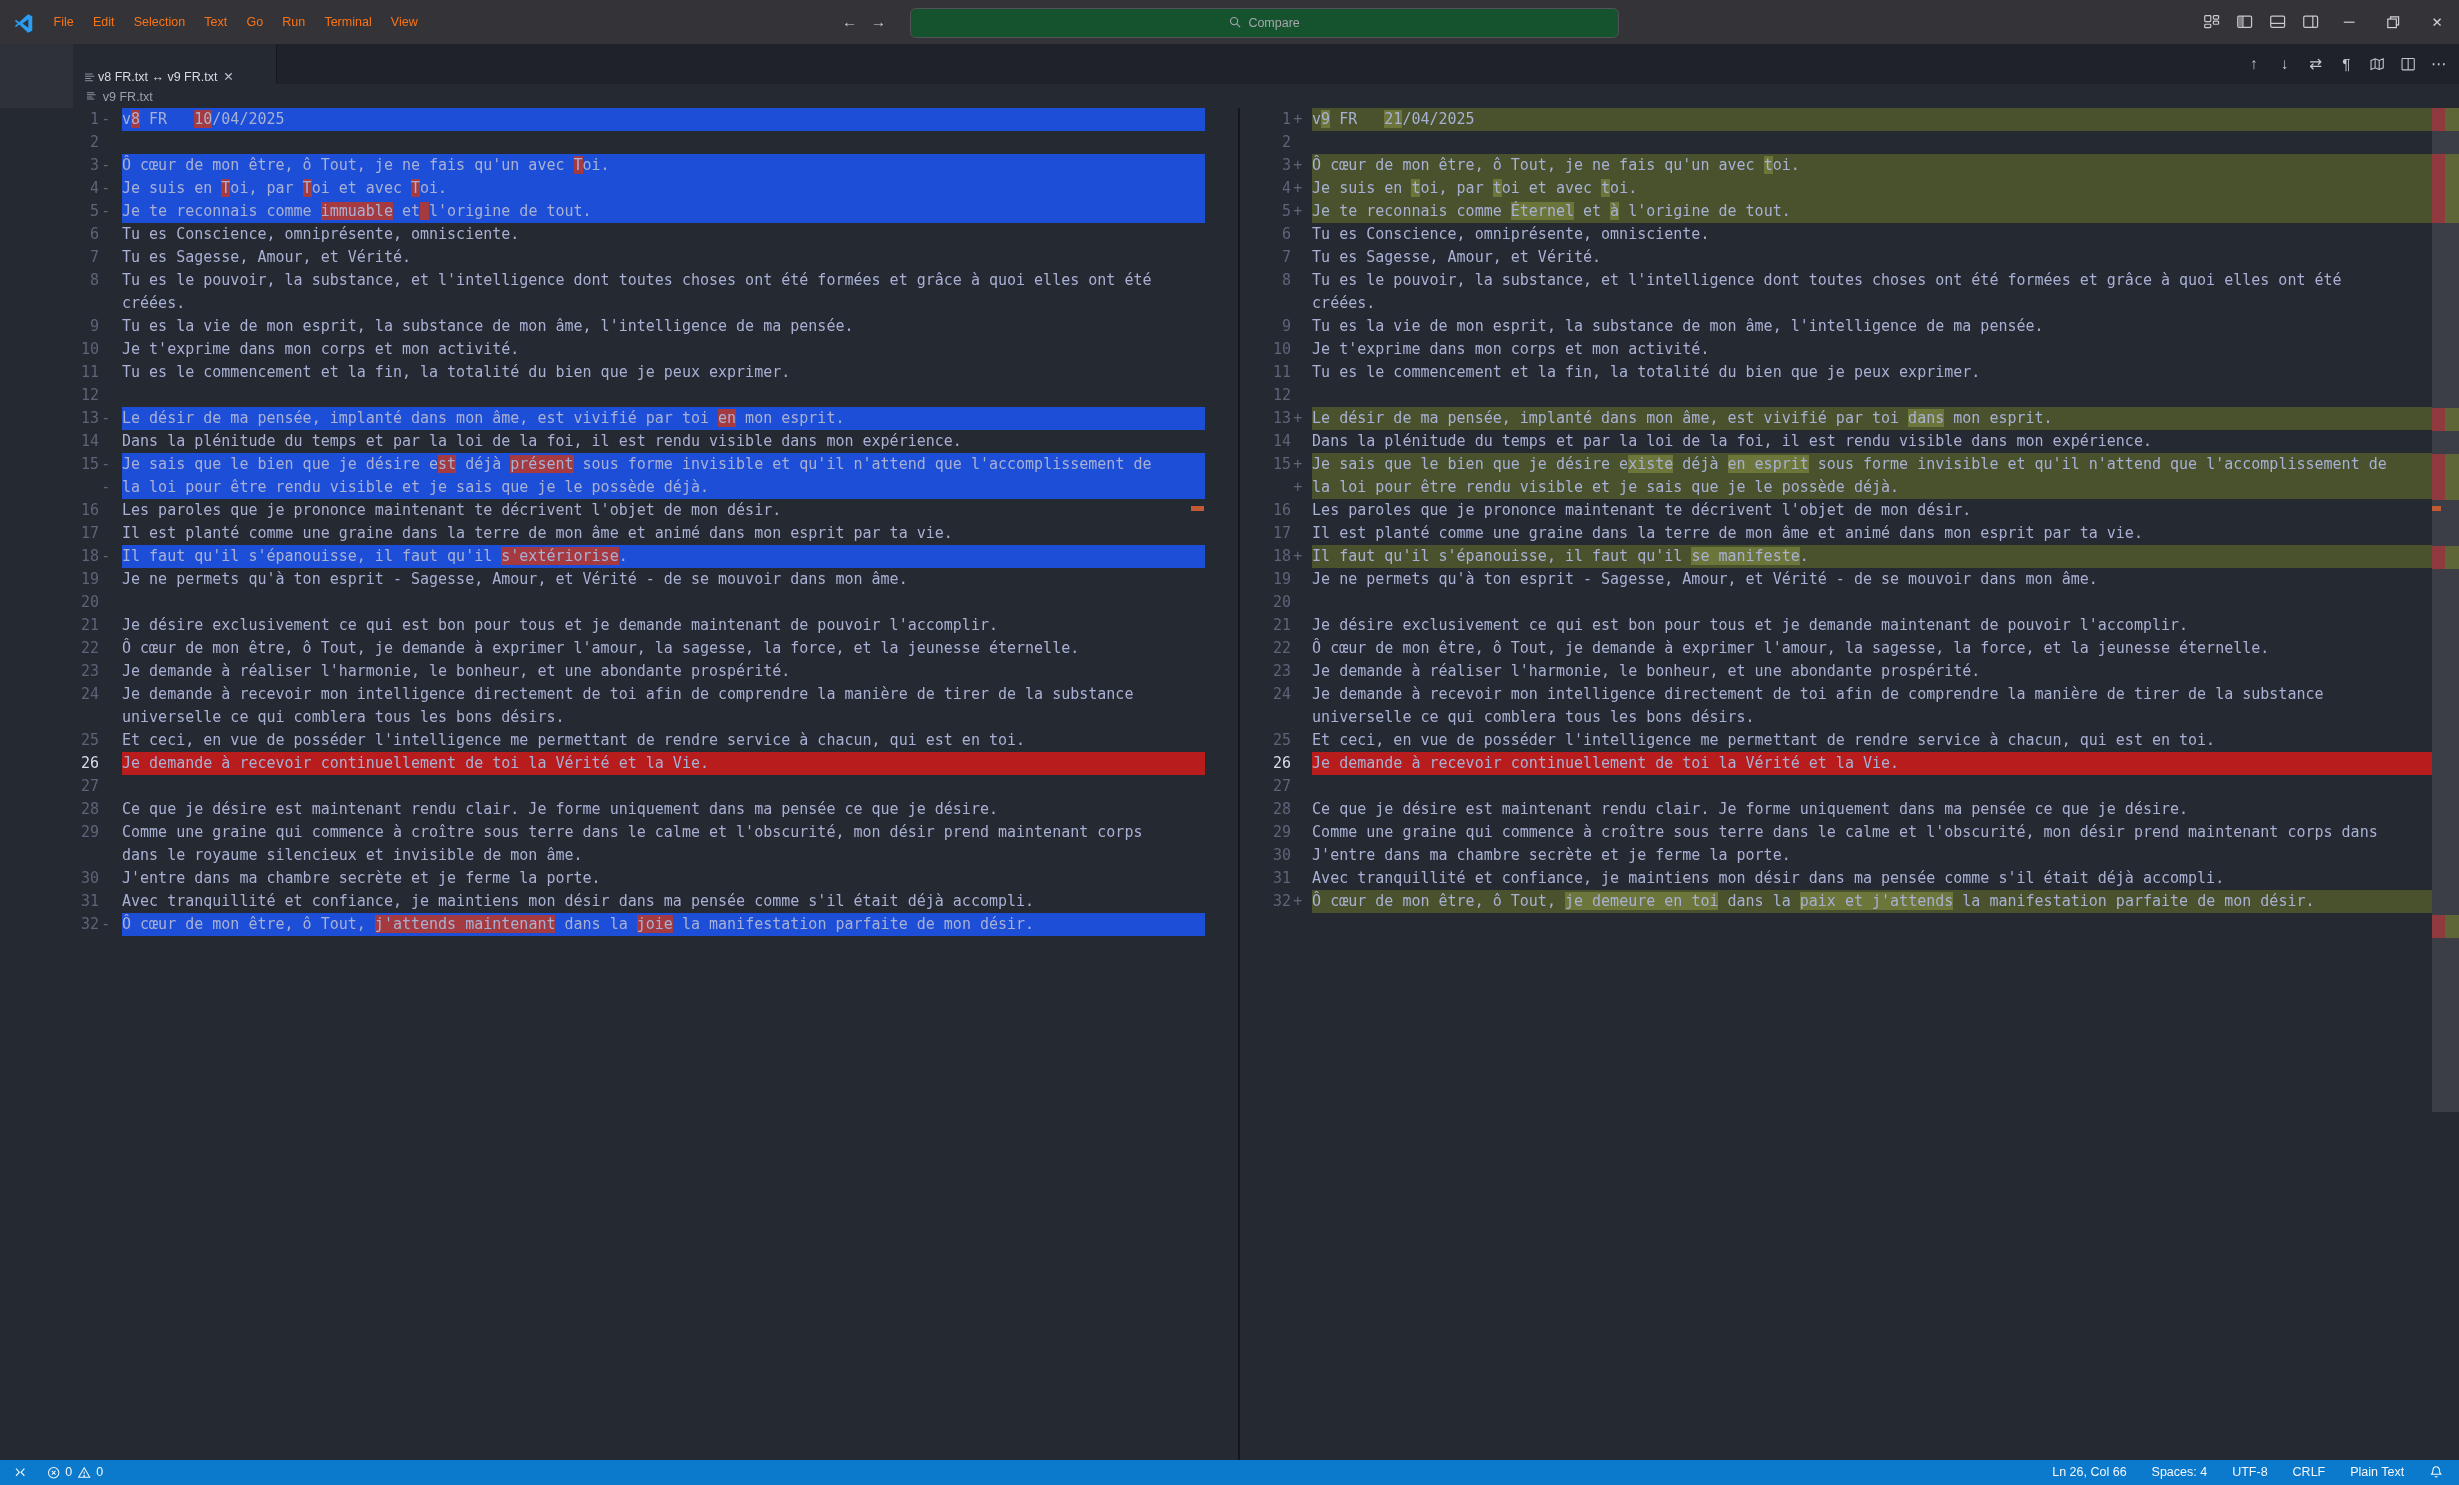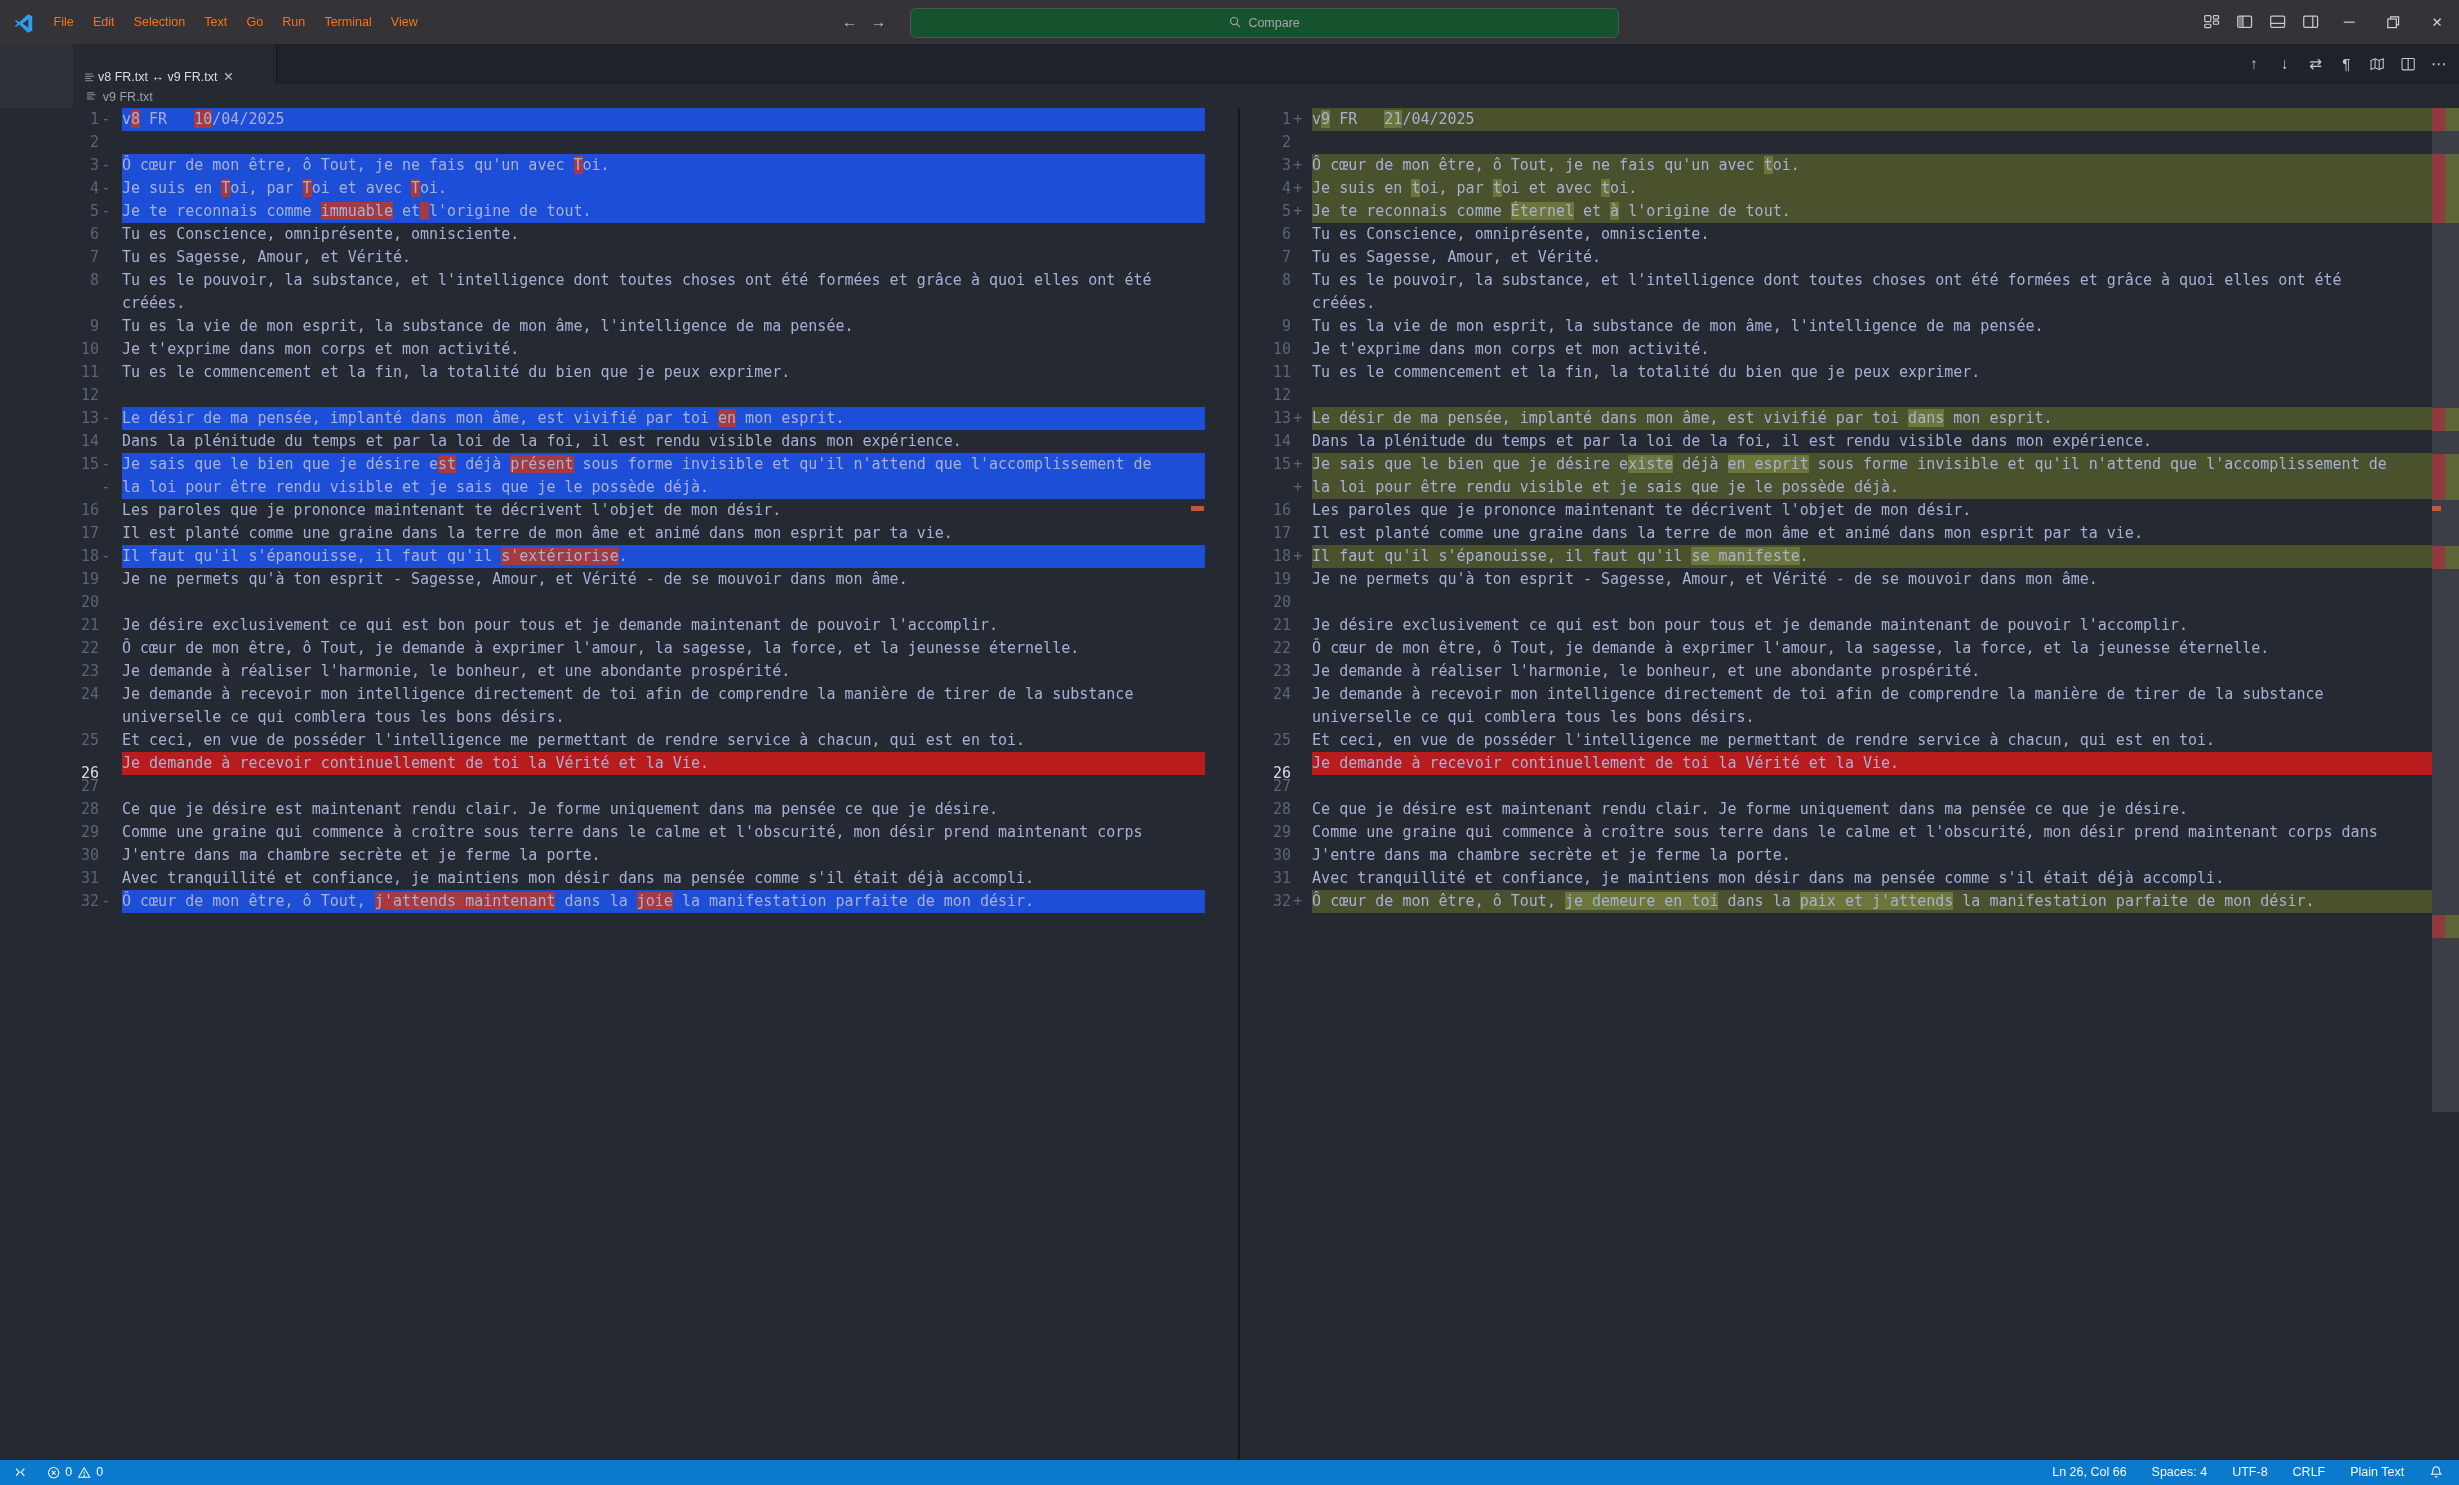--- a/index.html
+++ b/index.html
@@ -39,21 +39,21 @@
   #left-pane .gutter{padding-right:9.6px;}
   #right-pane .num{width:50px;text-align:right;display:inline-block;}
   #right-pane .sign{width:13.4px;text-align:center;display:inline-block;}
   #right-pane .gutter{padding-right:7.7px;}
   .ctext{flex:1;}
   .rem .ctext{background:#1d4ed8;}
   .rem .hl{background:#a53a40;}
   .add .ctext{background:#49512d;}
   .add .hl{background:#6c763b;}
   .cur .ctext{background:#b91c1c;}
-  .cur .num{color:#d9dde9;margin-top:10px;}
+  .cur .num{color:#d9dde9;}
   
   .ruler{position:absolute;left:2432px;top:0;width:27px;height:1353px;}
   .slider{position:absolute;left:0;top:0;width:27px;height:1004px;background:#3b3e47;}
   .mark{position:absolute;left:0;width:27px;background:linear-gradient(90deg,#903a40 0 50%,#5e6638 50% 100%);}
   .orange-ruler{position:absolute;left:0;top:398px;width:8.6px;height:4.8px;background:#c25b33;}
   .orange-left{position:absolute;left:1191px;top:398px;width:12.5px;height:4.8px;background:#c25b33;}
   
   .statusbar{position:absolute;left:0;top:1460px;width:2459px;height:25px;background:#0b79cc;color:#f4f8fc;font-size:12.5px;display:flex;align-items:center;}
   .sb-left{display:flex;align-items:center;gap:7.7px;padding-left:7.7px;}
   .sb-group{display:flex;align-items:center;gap:4.8px;padding:0 5.8px;}
@@ -246,20 +246,21 @@
         <div class="row norm"><div class="gutter"><span class="num">21</span><span class="sign"></span></div><div class="ctext"><span>Je désire exclusivement ce qui est bon pour tous et je demande maintenant de pouvoir l'accomplir.</span></div></div>
         <div class="row norm"><div class="gutter"><span class="num">22</span><span class="sign"></span></div><div class="ctext"><span>Ô cœur de mon être, ô Tout, je demande à exprimer l'amour, la sagesse, la force, et la jeunesse éternelle.</span></div></div>
         <div class="row norm"><div class="gutter"><span class="num">23</span><span class="sign"></span></div><div class="ctext"><span>Je demande à réaliser l'harmonie, le bonheur, et une abondante prospérité.</span></div></div>
         <div class="row norm"><div class="gutter"><span class="num">24</span><span class="sign"></span></div><div class="ctext"><span>Je demande à recevoir mon intelligence directement de toi afin de comprendre la manière de tirer de la substance</span></div></div>
         <div class="row norm"><div class="gutter"><span class="num"></span><span class="sign"></span></div><div class="ctext"><span>universelle ce qui comblera tous les bons désirs.</span></div></div>
         <div class="row norm"><div class="gutter"><span class="num">25</span><span class="sign"></span></div><div class="ctext"><span>Et ceci, en vue de posséder l'intelligence me permettant de rendre service à chacun, qui est en toi.</span></div></div>
         <div class="row cur"><div class="gutter"><span class="num">26</span><span class="sign"></span></div><div class="ctext"><span>Je demande à recevoir continuellement de toi la Vérité et la Vie.</span></div></div>
         <div class="row norm"><div class="gutter"><span class="num">27</span><span class="sign"></span></div><div class="ctext"></div></div>
         <div class="row norm"><div class="gutter"><span class="num">28</span><span class="sign"></span></div><div class="ctext"><span>Ce que je désire est maintenant rendu clair. Je forme uniquement dans ma pensée ce que je désire.</span></div></div>
         <div class="row norm"><div class="gutter"><span class="num">29</span><span class="sign"></span></div><div class="ctext"><span>Comme une graine qui commence à croître sous terre dans le calme et l'obscurité, mon désir prend maintenant corps</span></div></div>
+        <div class="row norm"><div class="gutter"><span class="num"></span><span class="sign"></span></div><div class="ctext"><span>dans le royaume silencieux et invisible de mon âme.</span></div></div>
         <div class="row norm"><div class="gutter"><span class="num">30</span><span class="sign"></span></div><div class="ctext"><span>J'entre dans ma chambre secrète et je ferme la porte.</span></div></div>
         <div class="row norm"><div class="gutter"><span class="num">31</span><span class="sign"></span></div><div class="ctext"><span>Avec tranquillité et confiance, je maintiens mon désir dans ma pensée comme s'il était déjà accompli.</span></div></div>
         <div class="row rem"><div class="gutter"><span class="num">32</span><span class="sign">-</span></div><div class="ctext"><span>Ô cœur de mon être, ô Tout, </span><span class="hl">j'attends maintenant</span><span> dans la </span><span class="hl">joie</span><span> la manifestation parfaite de mon désir.</span></div></div>
       </div>
     <div class="sash"></div>
     <div class="pane" id="right-pane">
         <div class="row add"><div class="gutter"><span class="num">1</span><span class="sign">+</span></div><div class="ctext"><span>v</span><span class="hl">9</span><span> FR   </span><span class="hl">21</span><span>/04/2025</span></div></div>
         <div class="row norm"><div class="gutter"><span class="num">2</span><span class="sign"></span></div><div class="ctext"></div></div>
         <div class="row add"><div class="gutter"><span class="num">3</span><span class="sign">+</span></div><div class="ctext"><span>Ô cœur de mon être, ô Tout, je ne fais qu'un avec </span><span class="hl">t</span><span>oi.</span></div></div>
         <div class="row add"><div class="gutter"><span class="num">4</span><span class="sign">+</span></div><div class="ctext"><span>Je suis en </span><span class="hl">t</span><span>oi, par </span><span class="hl">t</span><span>oi et avec </span><span class="hl">t</span><span>oi.</span></div></div>

